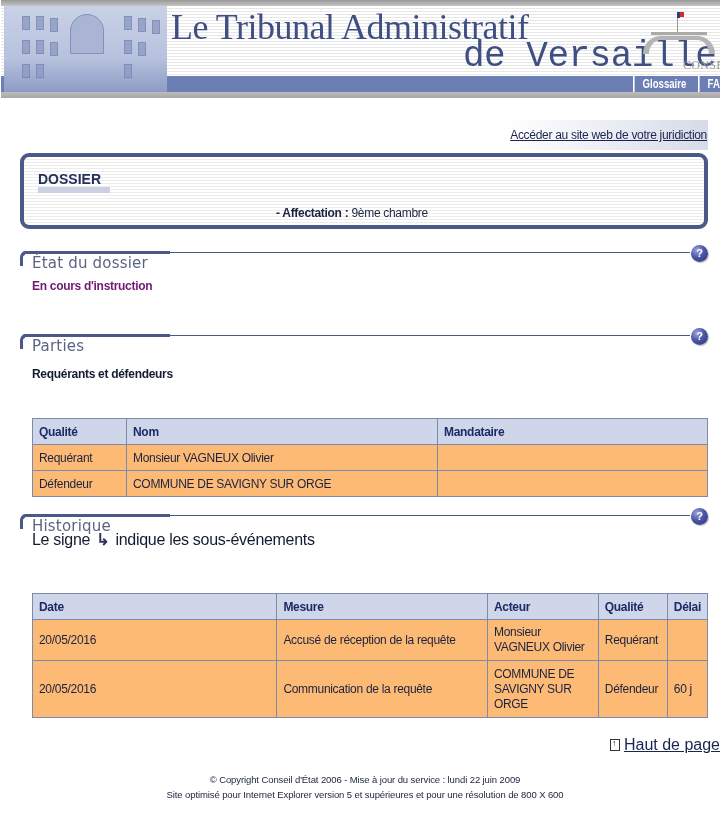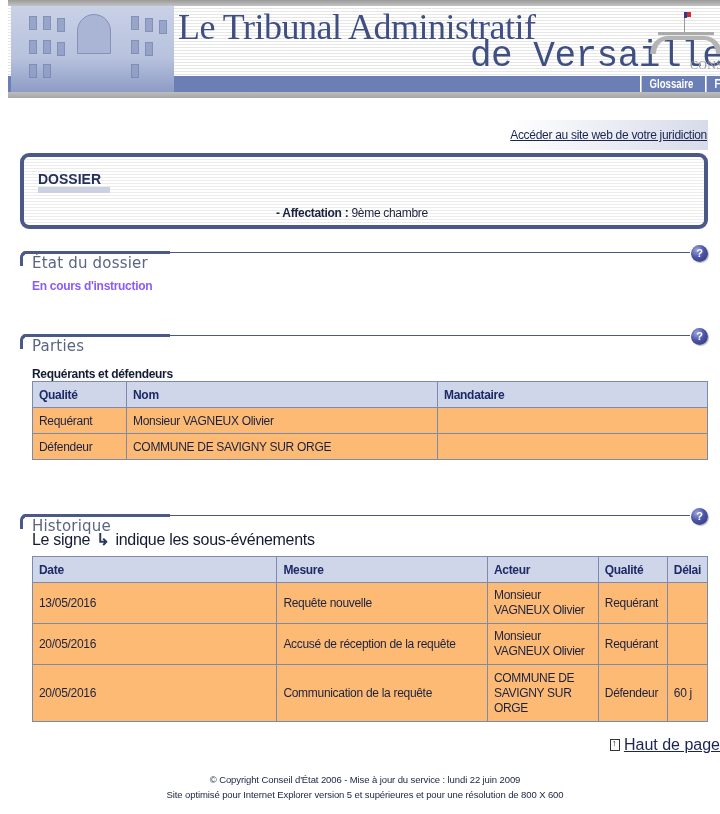--- a/index.html
+++ b/index.html
@@ -1,20 +1,20 @@
 <!DOCTYPE html>
 <html><head>
 <meta charset="utf-8">
 <style>
   * { box-sizing: border-box; margin: 0; padding: 0; }
   html, body { width: 720px; height: 814px; background: #ffffff; overflow: hidden; }
   body { font-family: "Liberation Sans", sans-serif; font-size: 12px; color: #000; position: relative; }
 
   
-  .banner { position: absolute; left: 8px; top: 0; width: 684px; height: 98px; background: #fff; }
+  .banner { position: absolute; left: 1px; top: 0; width: 684px; height: 98px; background: #fff; }
   .banner .topbar { position: absolute; left: 0; top: 0; width: 720px; height: 6px; background: linear-gradient(#9a9a9a, #c4c4c4); }
   .banner .stripes { position: absolute; left: 0; top: 6px; width: 720px; height: 70px;
     background: repeating-linear-gradient(#ffffff 0px, #ffffff 2px, #e7e7e7 2px, #e7e7e7 3px); }
   .banner .photo { position: absolute; left: 3px; top: 6px; width: 163px; height: 86px;
     background: linear-gradient(180deg, #c9d1e6 0%, #b7c2dd 60%, #8d9cc6 100%); overflow: hidden; }
   .banner .photo .win { position: absolute; width: 8px; height: 14px; background: #8e9cc4; border: 1px solid #7582ad; opacity: 0.8; }
   .banner .photo .arch { position: absolute; left: 66px; top: 8px; width: 34px; height: 40px; border-radius: 17px 17px 0 0; background: #aab4d4; border: 1px solid #8591ba; }
   .banner .bluebar { position: absolute; left: 0; top: 76px; width: 720px; height: 16px; background: #6c7fb4; }
   .banner .bottombar { position: absolute; left: 0; top: 92px; width: 720px; height: 6px; background: linear-gradient(#bdbdbd, #a6a6a6); }
   .banner .title1 { position: absolute; left: 170px; top: 6px; font-family: "Liberation Serif", serif; font-size: 36px; color: #3f4f82; letter-spacing: -0.5px; white-space: nowrap; }
@@ -44,28 +44,28 @@
   
   .section-head { position: absolute; left: 20px; width: 690px; height: 22px; }
   .section-head .tab { position: absolute; left: 2px; top: 0; width: 148px; height: 3px; background: #4b5988; border-radius: 3px 0 0 0; }
   .section-head .line { position: absolute; left: 150px; top: 1px; width: 520px; height: 1px; background: #4b5988; }
   .section-head .bracket { position: absolute; left: 0; top: 1px; width: 5px; height: 14px; border-left: 3px solid #4b5988; border-top: 3px solid #4b5988; border-radius: 5px 0 0 0; }
   .section-head .name { position: absolute; left: 12px; top: 3px; font-family: "DejaVu Sans", sans-serif; font-size: 15px; color: #5b6582; letter-spacing: 0.2px; }
   .help-icon { position: absolute; right: 2px; top: -6px; width: 17px; height: 17px; border-radius: 50%;
     background: radial-gradient(circle at 35% 30%, #9aa6e0 0%, #4c56a6 45%, #2a3276 100%);
     color: #fff; font-size: 11px; font-weight: bold; text-align: center; line-height: 17px; box-shadow: 1px 1px 1px #b7b7b7; cursor: pointer; }
 
-  .etat-value { position: absolute; left: 32px; top: 279px; font-size: 12px; font-weight: bold; color: #8b5cf6; letter-spacing: -0.3px; }
+  .etat-value { position: absolute; left: 32px; top: 279px; font-size: 12px; font-weight: bold; color: #701a75; letter-spacing: -0.3px; }
 
   .subtitle { position: absolute; left: 32px; font-size: 12px; font-weight: bold; color: #141b33; letter-spacing: -0.3px; }
   .legend-text { position: absolute; left: 32px; top: 530px; font-size: 16px; color: #141b33; letter-spacing: -0.3px; }
   .legend-text .arrow { font-weight: bold; color: #2a3560; padding: 0 2px; }
 
   
-  table.grid { position: absolute; left: 32px; border-collapse: collapse; font-size: 12px; color: #1b2240; letter-spacing: -0.3px; }
+  table.grid { position: absolute; left: 32px; border-collapse: collapse; font-size: 12px; color: #1b2240; letter-spacing: -0.3px; margin-top: 37px; }
   table.grid th, table.grid td { border: 1px solid #7c8aac; padding: 0 6px; text-align: left; vertical-align: middle; }
   table.grid th { background: #cfd6ea; font-weight: bold; color: #1c2a66; height: 26px; }
   table.grid td { height: 26px; background: #fdba74; }
   table.hist td { height: 41px; line-height: 15px; }
   table.hist tr.tall td { height: 57px; }
 
   
   .top-link { position: absolute; right: 0; top: 736px; font-size: 16px; color: #1a2550; cursor: pointer; }
   .top-link .pg { display: inline-block; width: 10px; height: 12px; border: 1px solid #333; position: relative; vertical-align: -1px; margin-right: 4px; background: #fff; }
   .top-link .pg::after { content: "↑"; position: absolute; left: 1px; top: -2px; font-size: 9px; color: #222; }
@@ -180,27 +180,20 @@
     <tr>
       <th style="width:245px">Date</th>
       <th style="width:211px">Mesure</th>
       <th style="width:111px">Acteur</th>
       <th style="width:69px">Qualité</th>
       <th>Délai</th>
     </tr>
   </thead>
   <tbody>
     <tr>
-      <td>13/05/2016</td>
-      <td>Requête nouvelle</td>
-      <td>Monsieur VAGNEUX Olivier</td>
-      <td>Requérant</td>
-      <td></td>
-    </tr>
-    <tr>
       <td>20/05/2016</td>
       <td>Accusé de réception de la requête</td>
       <td>Monsieur VAGNEUX Olivier</td>
       <td>Requérant</td>
       <td></td>
     </tr>
     <tr class="tall">
       <td>20/05/2016</td>
       <td>Communication de la requête</td>
       <td>COMMUNE DE SAVIGNY SUR ORGE</td>

